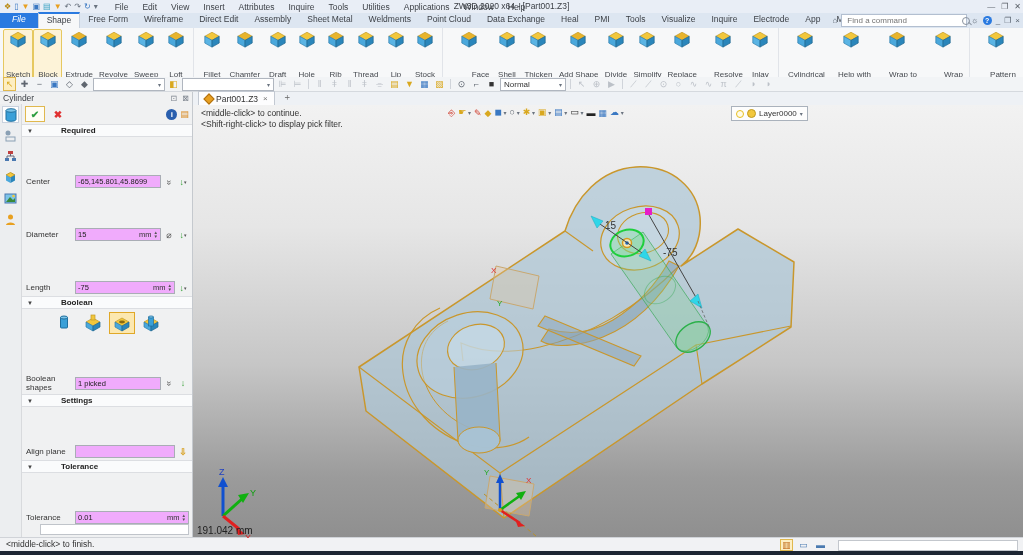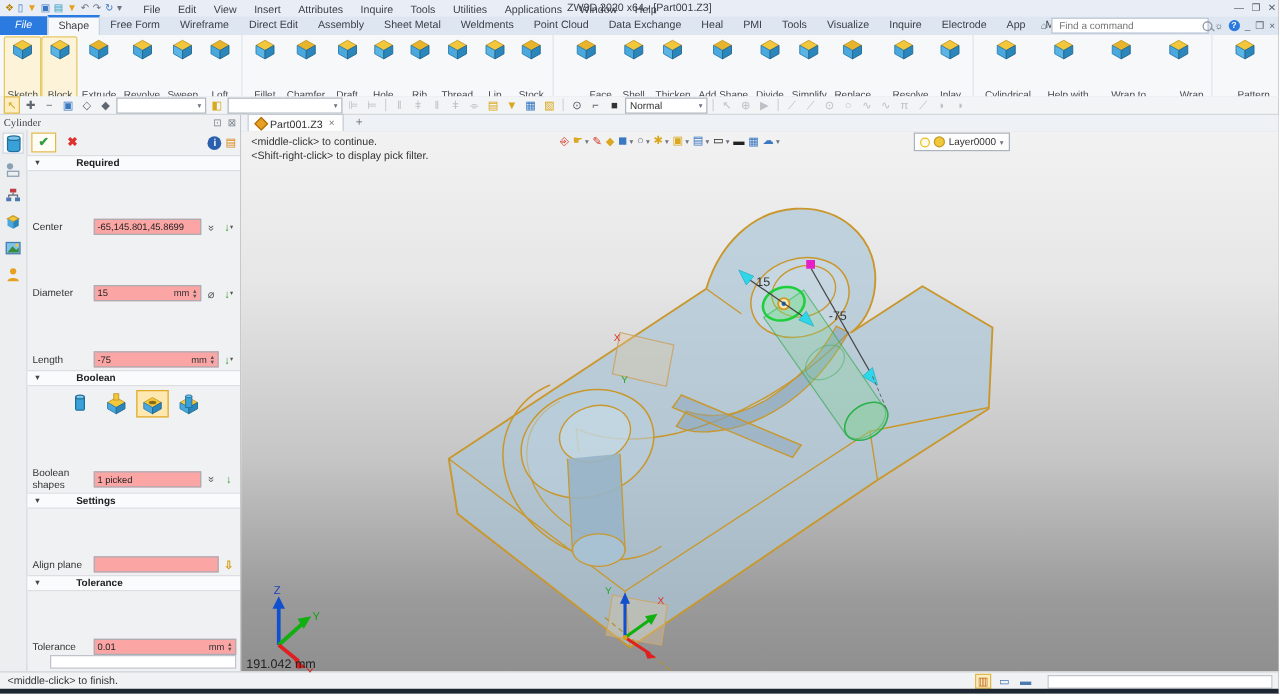--- a/index.html
+++ b/index.html
@@ -54,21 +54,21 @@
   .tsep{width:1px;height:10px;background:#d0d4da;margin:0 2px;flex:none;}
   .tcombo{height:11px;border:1px solid #b0b6bf;background:#fff;font-size:8px;color:#333;
           display:flex;align-items:center;justify-content:space-between;padding:0 3px;flex:none;}
   .tcombo .cv{overflow:hidden;white-space:nowrap;}
   .tcombo .ca{font-size:6px;color:#6b7480;margin-left:3px;}
   
   .main{position:absolute;left:0;top:92px;width:100%;height:446px;background:#f0f1f2;}
   
   .panel{position:absolute;left:0;top:0;width:193px;height:100%;background:#f0f1f2;
          border-right:1px solid #c5c9ce;box-sizing:border-box;}
-  .phead{height:12px;display:flex;align-items:center;font-size:8.5px;color:#3b3f45;padding:0 3px;font-family:Liberation Serif, serif;}
+  .phead{height:12px;display:flex;align-items:center;font-size:8.5px;color:#3b3f45;padding:0 3px;}
   .phead .sp{flex:1;}
   .phead .pi{font-size:8px;color:#7a828c;margin-left:5px;}
   .pbody{position:absolute;left:0;top:12px;right:0;bottom:0;display:flex;}
   .strip{width:21px;background:#eceef0;border-right:1px solid #d8dadd;display:flex;flex-direction:column;
          align-items:center;padding-top:2px;gap:4px;}
   .stab{width:17px;height:17px;display:flex;align-items:center;justify-content:center;}
   .stab.active{background:#fff;border:1px solid #c9d2de;box-sizing:border-box;}
   .form{flex:1;position:relative;font-size:8.5px;color:#333;}
   .actrow{display:flex;align-items:center;padding:2px 3px;gap:3px;}
   .abtn{width:18px;height:14px;display:flex;align-items:center;justify-content:center;font-size:10px;
@@ -78,21 +78,21 @@
   .actrow .sp{flex:1;}
   .infoc{width:11px;height:11px;border-radius:50%;background:#2a5fae;color:#fff;font-size:8px;font-weight:bold;
          text-align:center;line-height:11px;}
   .pagei{font-size:9px;color:#d98a20;}
   .sechead{height:11px;background:#fafbfc;border-top:1px solid #dcdee2;border-bottom:1px solid #dcdee2;
            display:flex;align-items:center;padding-left:5px;gap:4px;}
   .sechead .tri{font-size:6px;color:#444;}
   .sechead .st{font-weight:bold;font-size:8px;color:#222;margin-left:24px;}
   .prow{display:flex;align-items:center;padding:2px 3px 2px 4px;gap:2px;margin-top:36px;}
   .prow .plabel{width:47px;flex:none;font-size:8px;color:#333;}
-  .pfield{flex:1;height:13px;background:#fca5a5;border:1px solid #a9adb5;display:flex;align-items:center;
+  .pfield{flex:1;height:13px;background:#f0abfc;border:1px solid #a9adb5;display:flex;align-items:center;
           padding:0 2px;box-sizing:border-box;min-width:0;}
   .pfield .val{flex:1;font-size:7.5px;color:#222;white-space:nowrap;overflow:hidden;}
   .pfield .unit{font-size:7.5px;color:#333;margin-left:2px;}
   .spin{display:flex;flex-direction:column;margin-left:2px;}
   .spin span{font-size:4.5px;line-height:3.5px;color:#555;}
   .xbtn{width:12px;height:13px;flex:none;display:flex;align-items:center;justify-content:center;
         font-size:9px;color:#555;}
   .chev{transform:rotate(90deg);font-size:9px;color:#555;letter-spacing:-1px;}
   .pick{color:#2f9e2f;font-weight:bold;font-size:9px;}
   .pick .pc{font-size:5px;color:#555;font-weight:normal;}

